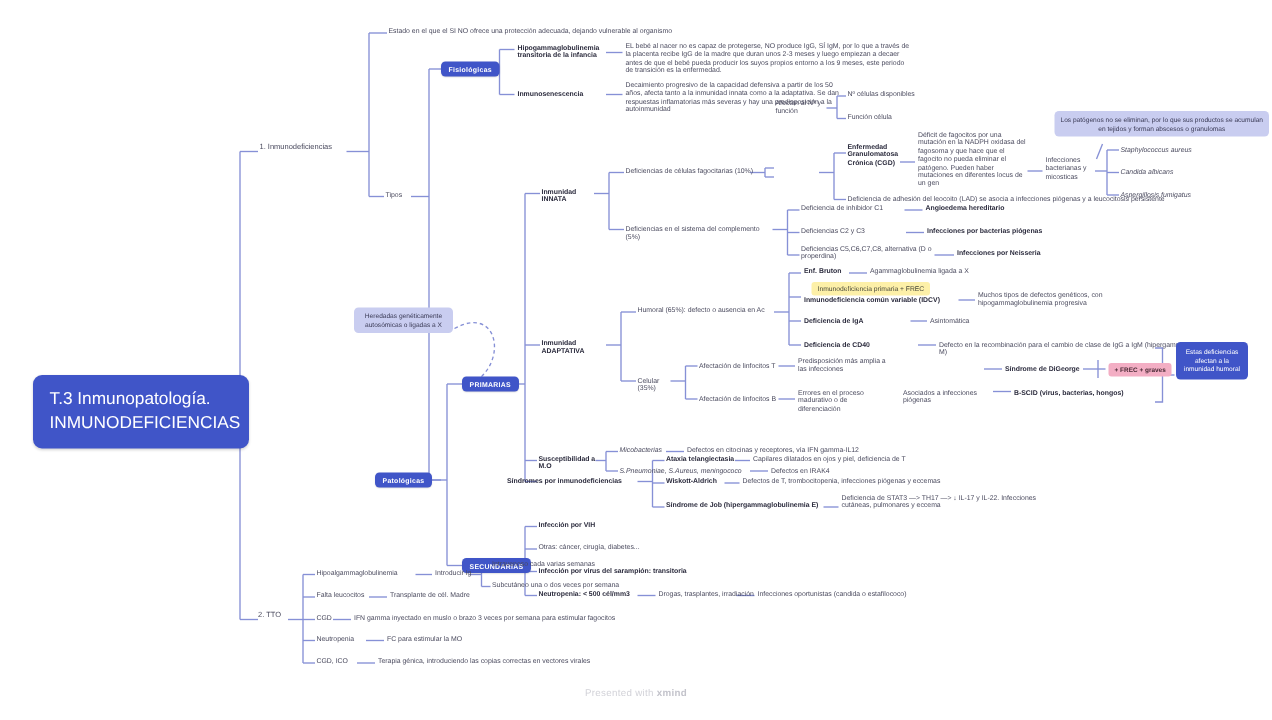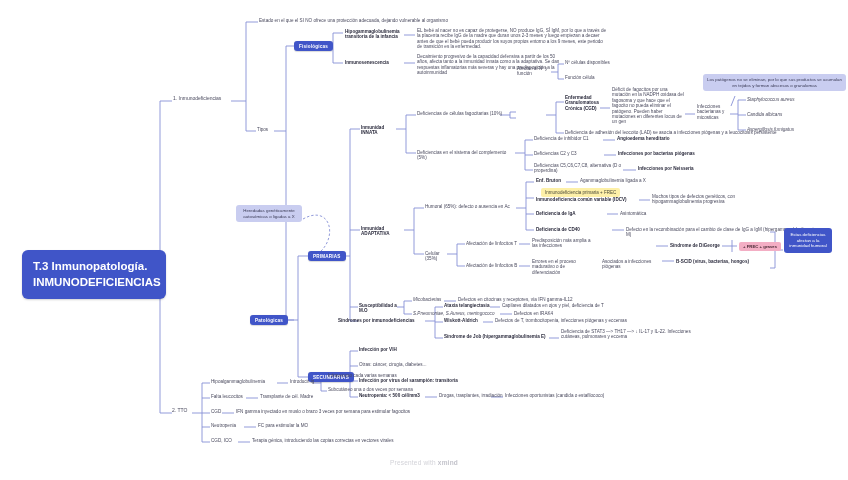--- a/index.html
+++ b/index.html
@@ -12,21 +12,21 @@
   }
   #canvas{position:absolute;inset:0;}
   svg.links{position:absolute;left:0;top:0;width:848px;height:480px;pointer-events:none;}
   .node{position:absolute;line-height:1.18;white-space:normal;}
   .t{font-size:4.6px;color:#4a4a5e;}
   .t5{font-size:5px;color:#4a4a5e;}
   .b{font-weight:bold;color:#2b2b3d;}
   
   .central{
     position:absolute;background:#4055c8;color:#ffffff;border-radius:6px;
-    font-weight:bold;font-size:11.5px;line-height:1.35;
+    font-weight:normal;font-size:11.5px;line-height:1.35;
     padding:9px 11px;box-shadow:0 1px 2px rgba(0,0,0,.18);
     text-align:left;
   }
   
   .pill{
     position:absolute;background:#4055c8;color:#fff;border-radius:3px;
     font-size:4.6px;font-weight:bold;padding:2.5px 5px;letter-spacing:.2px;
     white-space:nowrap;box-shadow:0 .5px 1px rgba(0,0,0,.15);
   }
   

